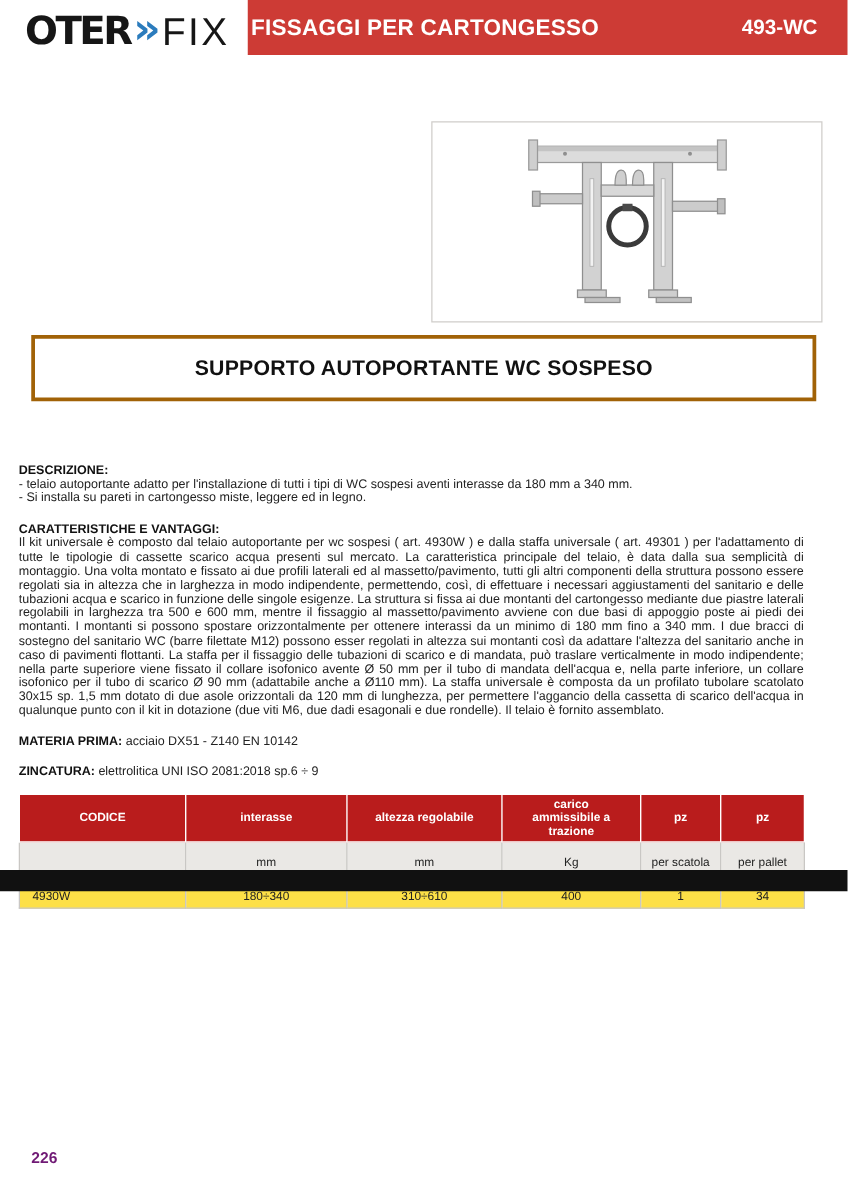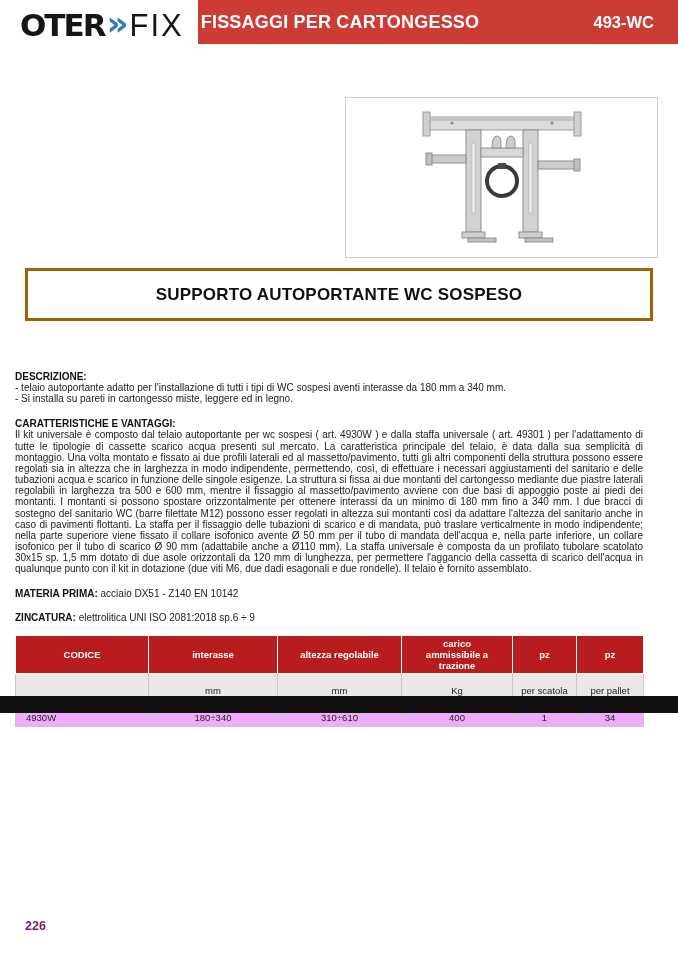--- a/index.html
+++ b/index.html
@@ -40,21 +40,21 @@
   .inline-line b { color:#111; }
 
   
   .spec-table { border-collapse:collapse; width:628px; table-layout:fixed; margin-top:11px; }
   .spec-table col.c0 { width:133px; } .spec-table col.c1 { width:129px; }
   .spec-table col.c2 { width:124px; } .spec-table col.c3 { width:111px; }
   .spec-table col.c4 { width:64px;  } .spec-table col.c5 { width:67px;  }
   .spec-table th { background:#b91c1c; color:#fff; font-size:9.5px; font-weight:bold; text-align:center; vertical-align:middle; height:35px; border:1px solid #ffffff; padding:2px 16px; line-height:11px; }
   .spec-table td { font-size:9.5px; text-align:center; vertical-align:middle; border:1px solid #c9c7c4; padding:2px 4px; color:#222; }
   .units-row td { background:#eae8e5; height:34px; line-height:11px; }
-  .data-row td { background:#f0abfc; height:19px; }
+  .data-row td { background:#fde047; height:19px; }
   .data-row td.cell-code { text-align:left; padding-left:10px; }
 
   
   .related { position:absolute; left:25px; top:773px; width:260px; }
   .related-label { font-weight:bold; font-size:10.5px; color:#111; }
   .related-img { margin:12px 0 8px 2px; width:112px; height:58px; display:flex; align-items:center; justify-content:center; }
   .related-caption { width:160px; text-align:center; font-size:10px; line-height:12px; color:#333; }
 
   
   .page-number { position:absolute; left:25px; top:919px; font-size:12.5px; font-weight:bold; color:#701a75; }

